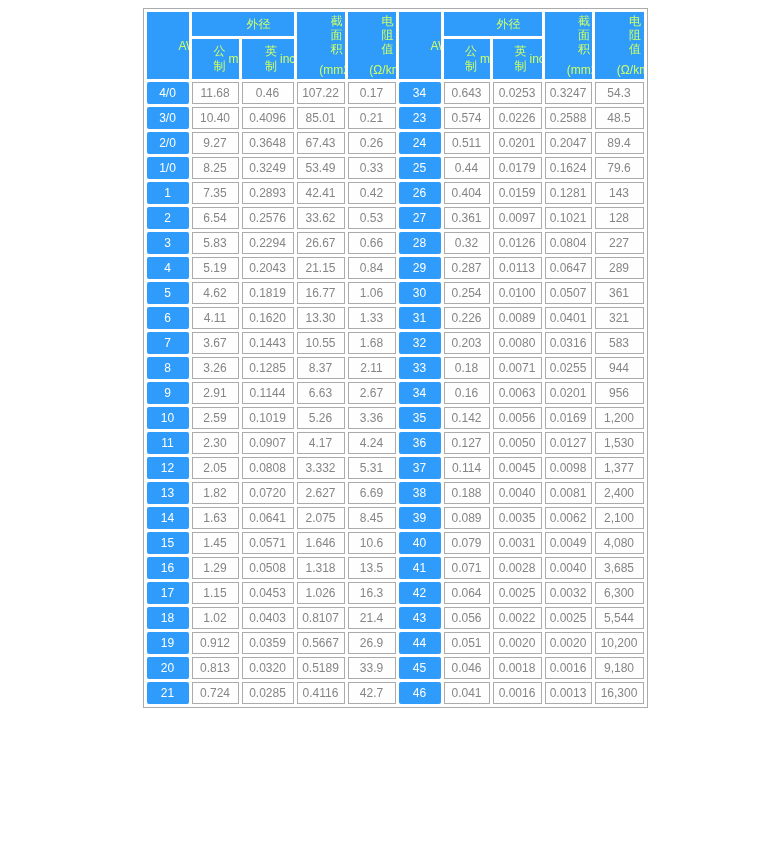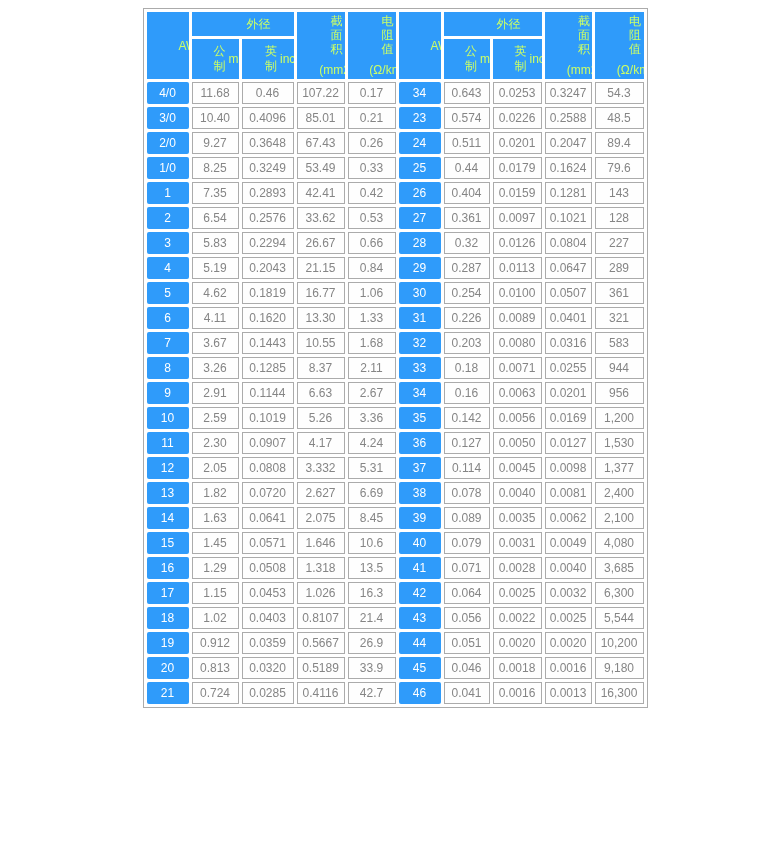--- a/index.html
+++ b/index.html
@@ -325,21 +325,21 @@
           <td class="val-cell">0.0098</td>
           <td class="val-cell">1,377</td>
         </tr>
         <tr>
           <td class="awg-cell">13</td>
           <td class="val-cell">1.82</td>
           <td class="val-cell">0.0720</td>
           <td class="val-cell">2.627</td>
           <td class="val-cell">6.69</td>
           <td class="awg-cell">38</td>
-          <td class="val-cell">0.078</td>
+          <td class="val-cell">0.188</td>
           <td class="val-cell">0.0040</td>
           <td class="val-cell">0.0081</td>
           <td class="val-cell">2,400</td>
         </tr>
         <tr>
           <td class="awg-cell">14</td>
           <td class="val-cell">1.63</td>
           <td class="val-cell">0.0641</td>
           <td class="val-cell">2.075</td>
           <td class="val-cell">8.45</td>

